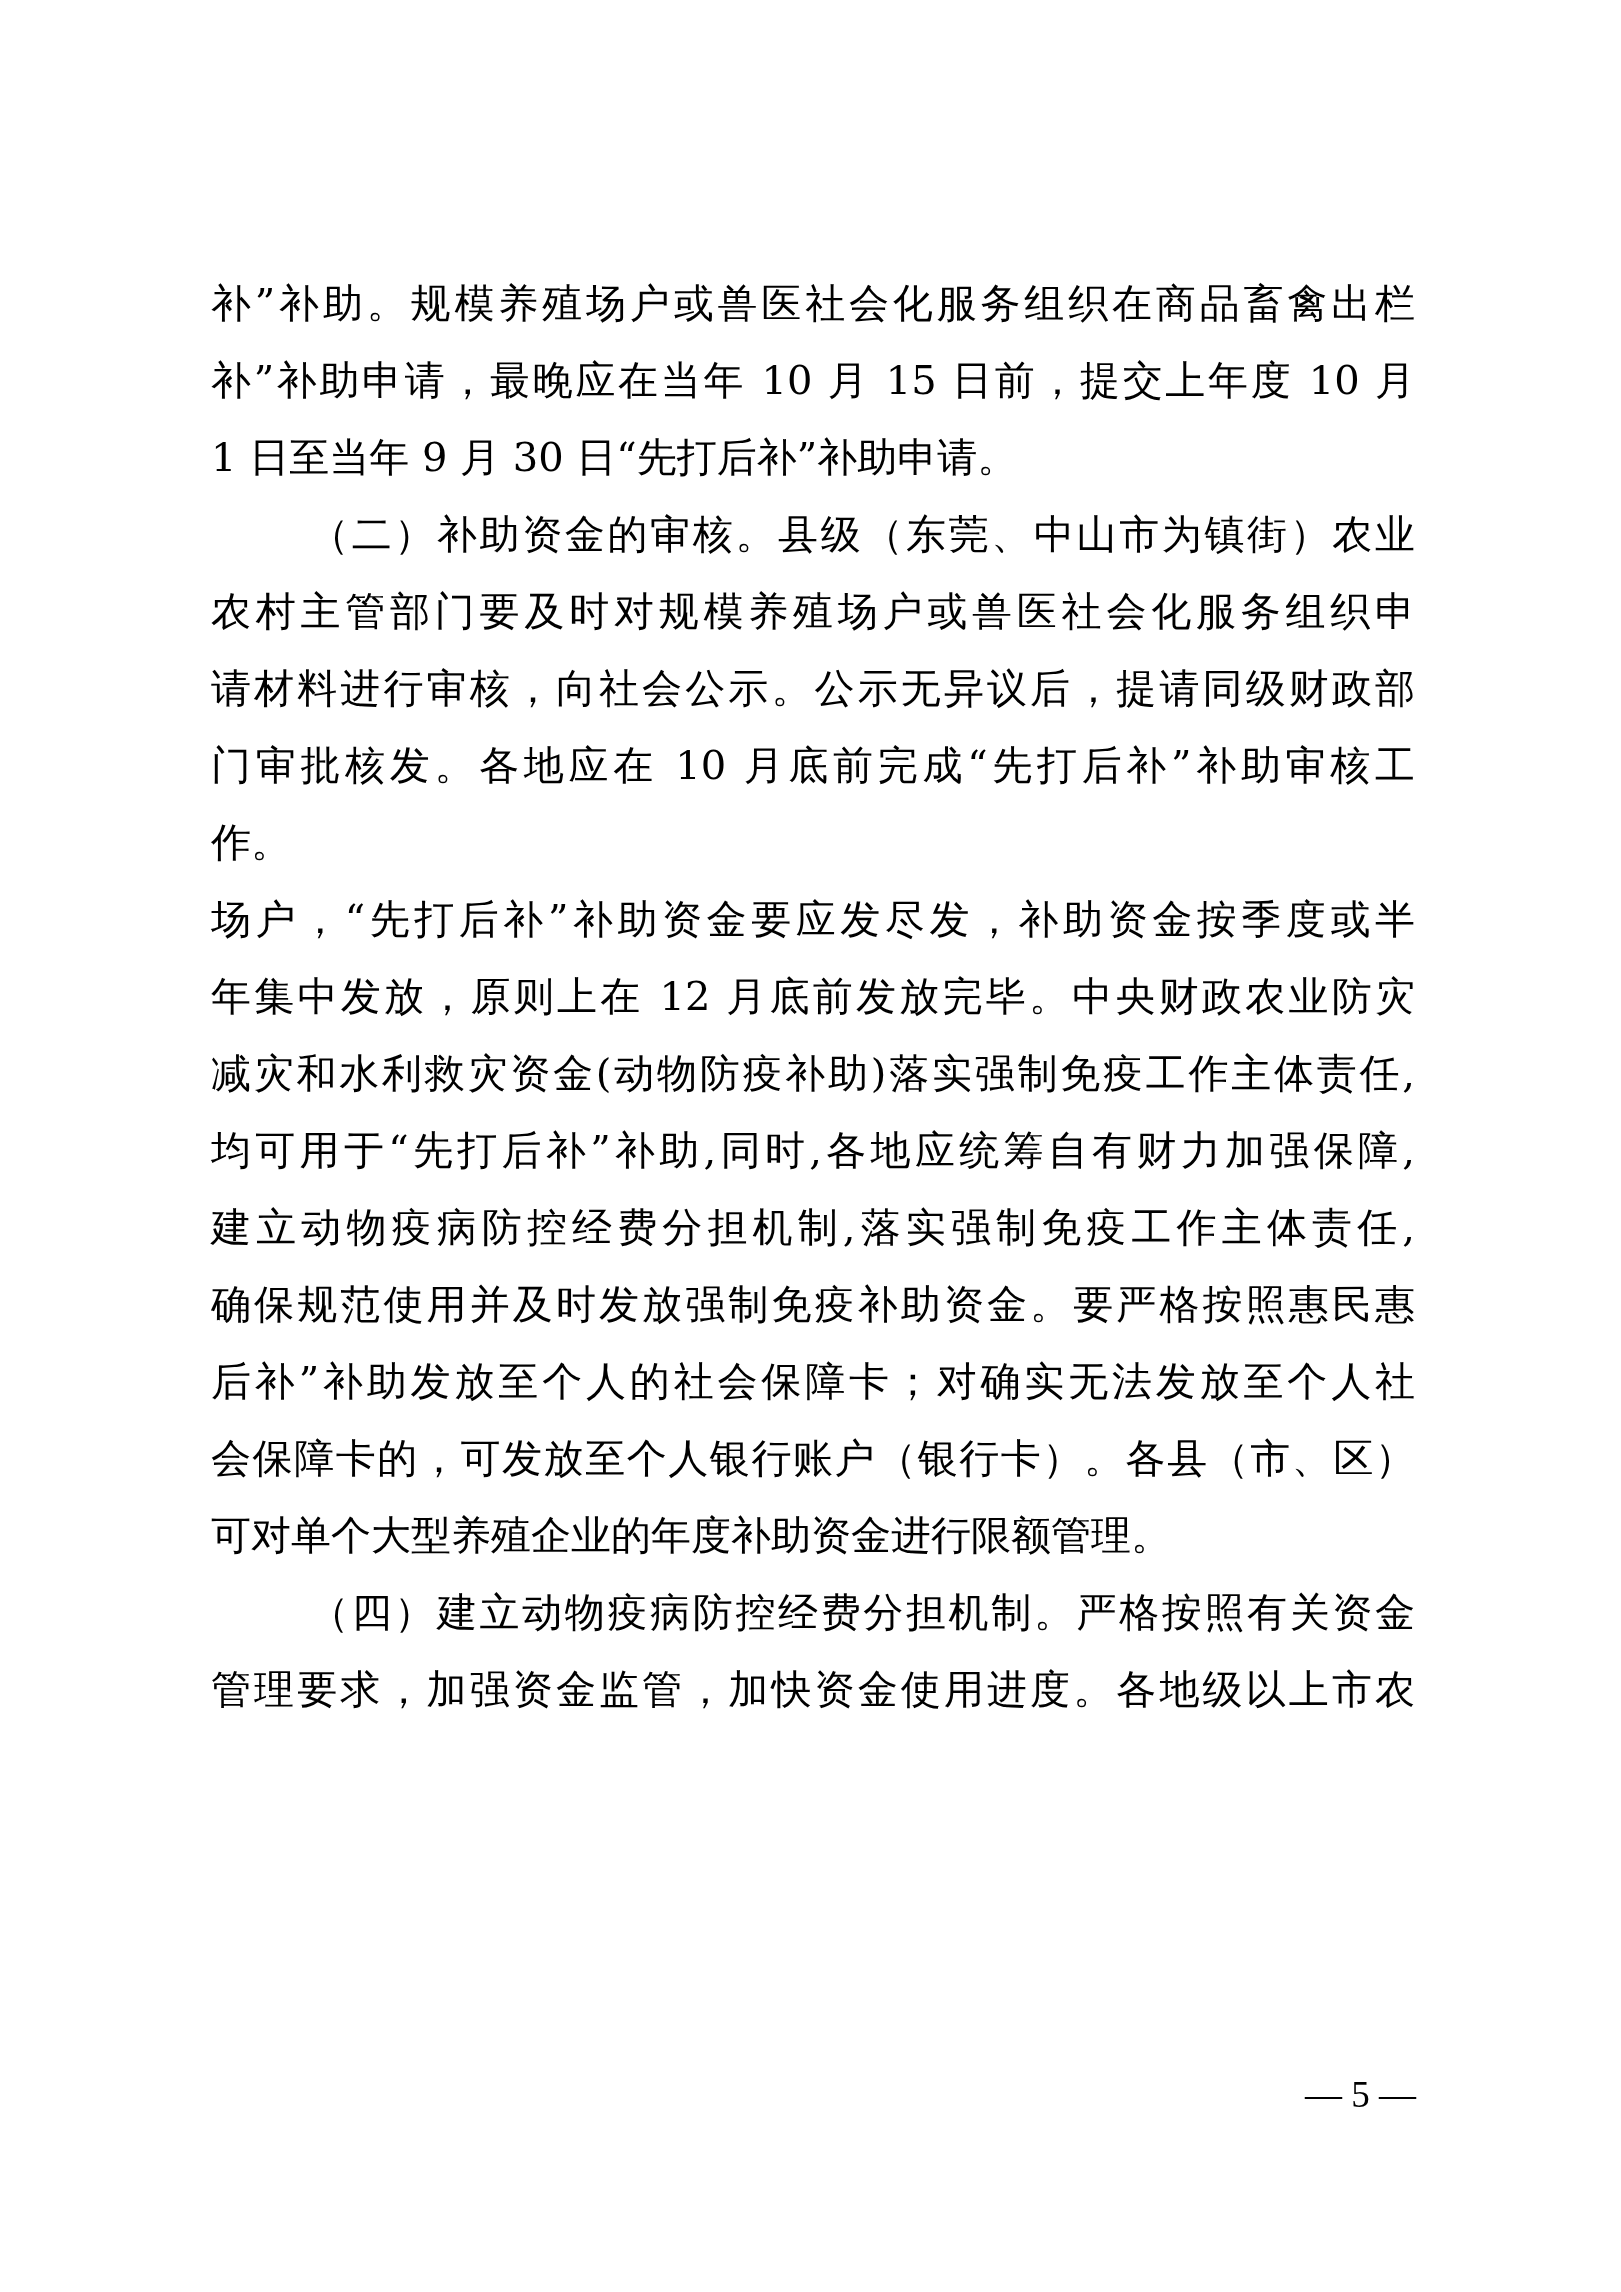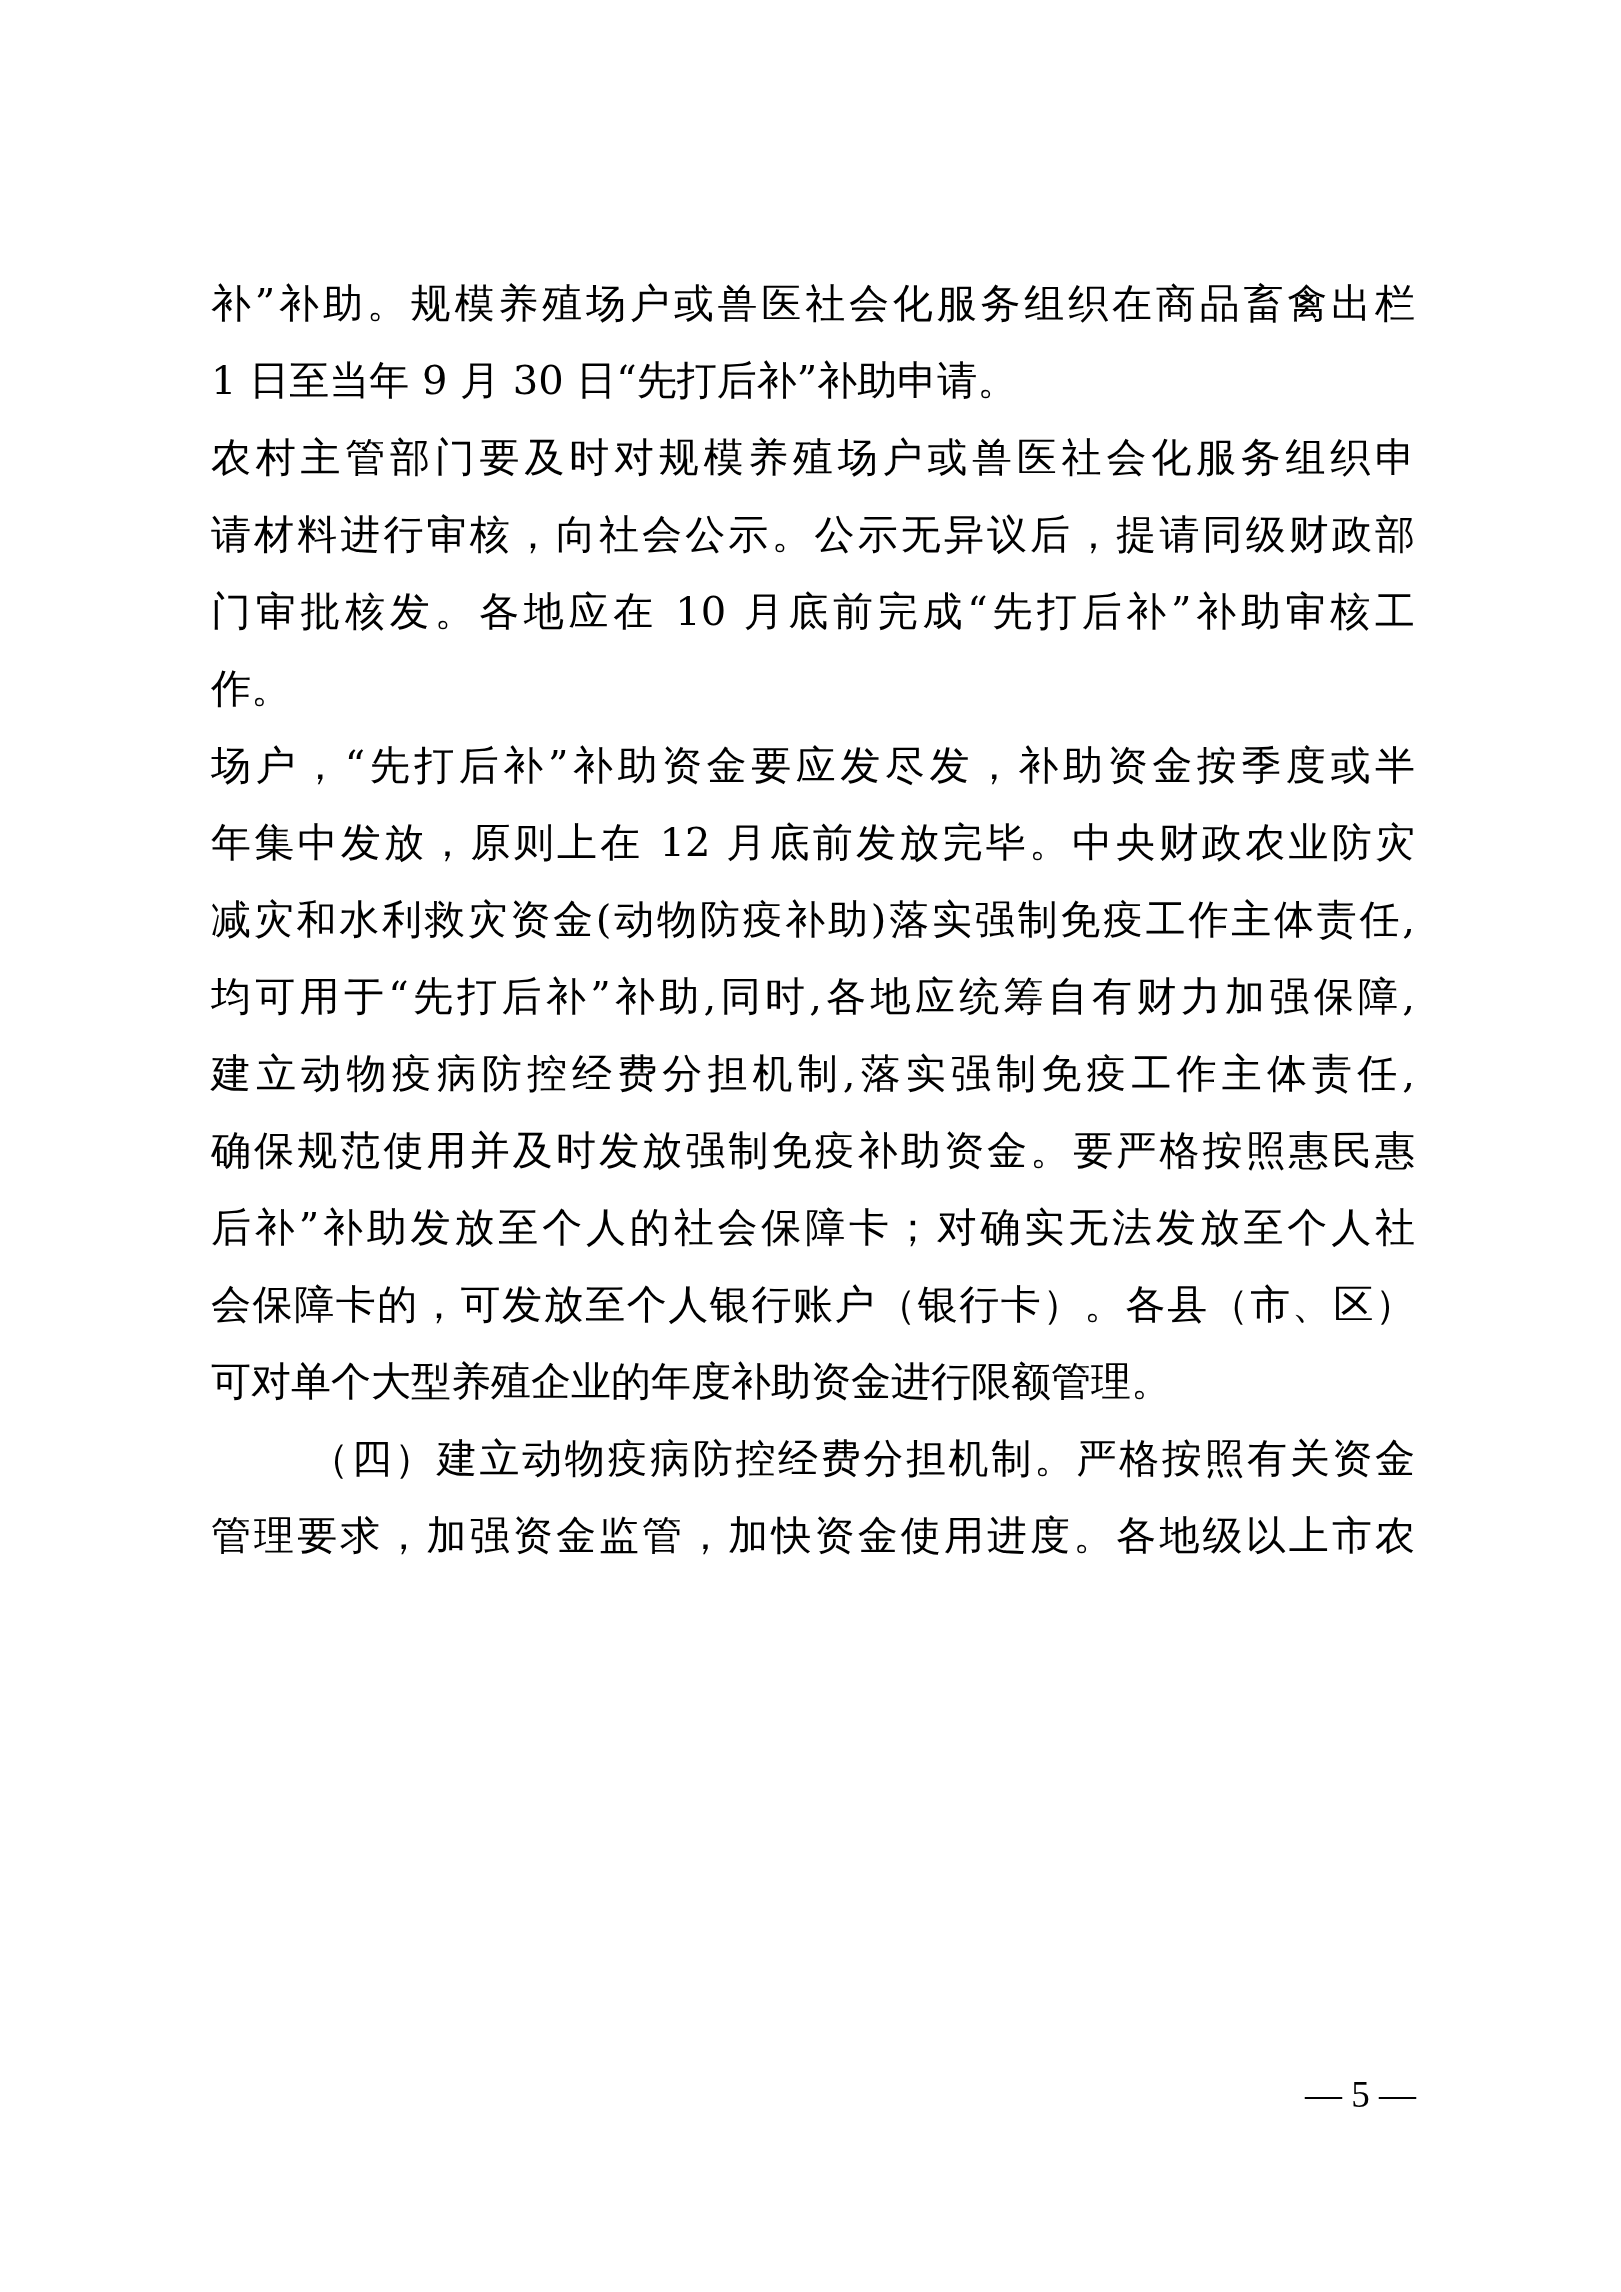--- a/index.html
+++ b/index.html
@@ -57,24 +57,26 @@
   }
 </style>
 </head>
 <body>
 
 <div class="page">
   <div class="body-text">
 
     <div>
       <div class="line">补”补助。规模养殖场户或兽医社会化服务组织在商品畜禽出栏</div>
+      <div class="line">补”补助申请，最晚应在当年 10 月 15 日前，提交上年度 10 月</div>
       <div class="line last">1 日至当年 9 月 30 日“先打后补”补助申请。</div>
     </div>
 
     <div>
+      <div class="line indent">（二）补助资金的审核。县级（东莞、中山市为镇街）农业</div>
       <div class="line">农村主管部门要及时对规模养殖场户或兽医社会化服务组织申</div>
       <div class="line">请材料进行审核，向社会公示。公示无异议后，提请同级财政部</div>
       <div class="line">门审批核发。各地应在 10 月底前完成“先打后补”补助审核工</div>
       <div class="line last">作。</div>
     </div>
 
     <div>
       <div class="line">场户，“先打后补”补助资金要应发尽发，补助资金按季度或半</div>
       <div class="line">年集中发放，原则上在 12 月底前发放完毕。中央财政农业防灾</div>
       <div class="line">减灾和水利救灾资金(动物防疫补助)落实强制免疫工作主体责任,</div>

